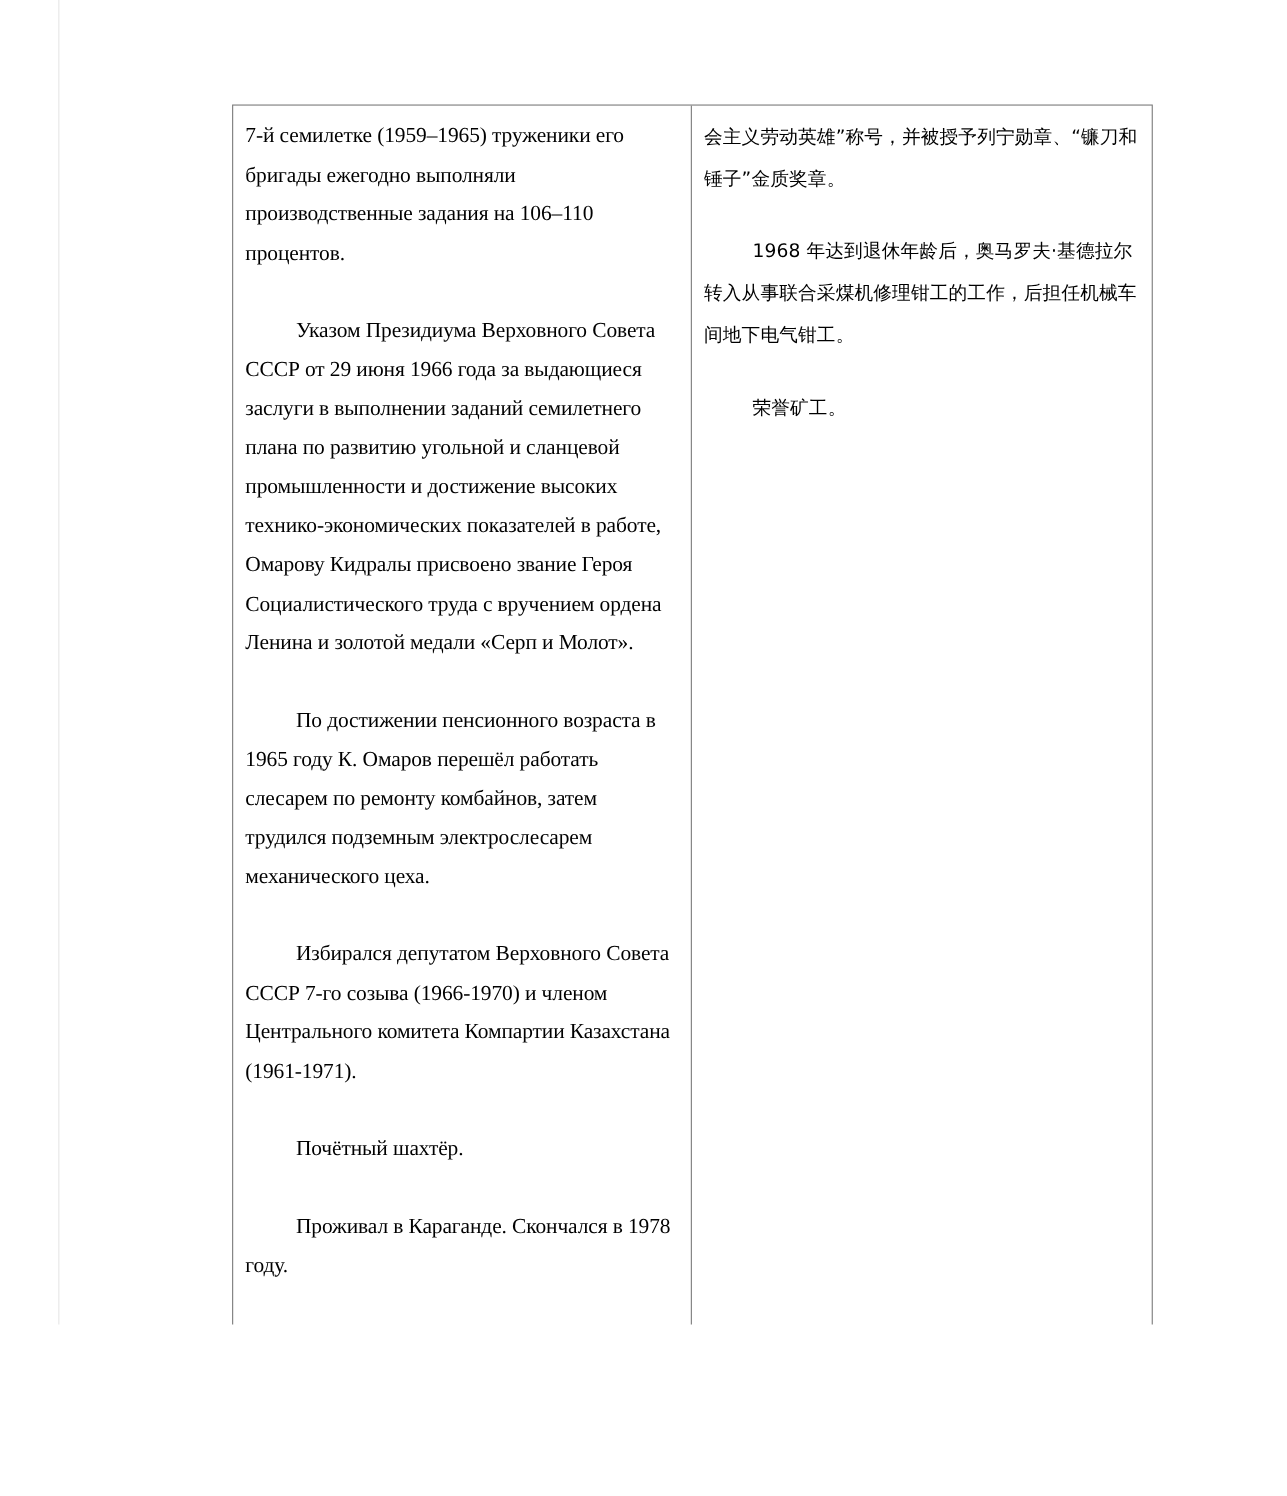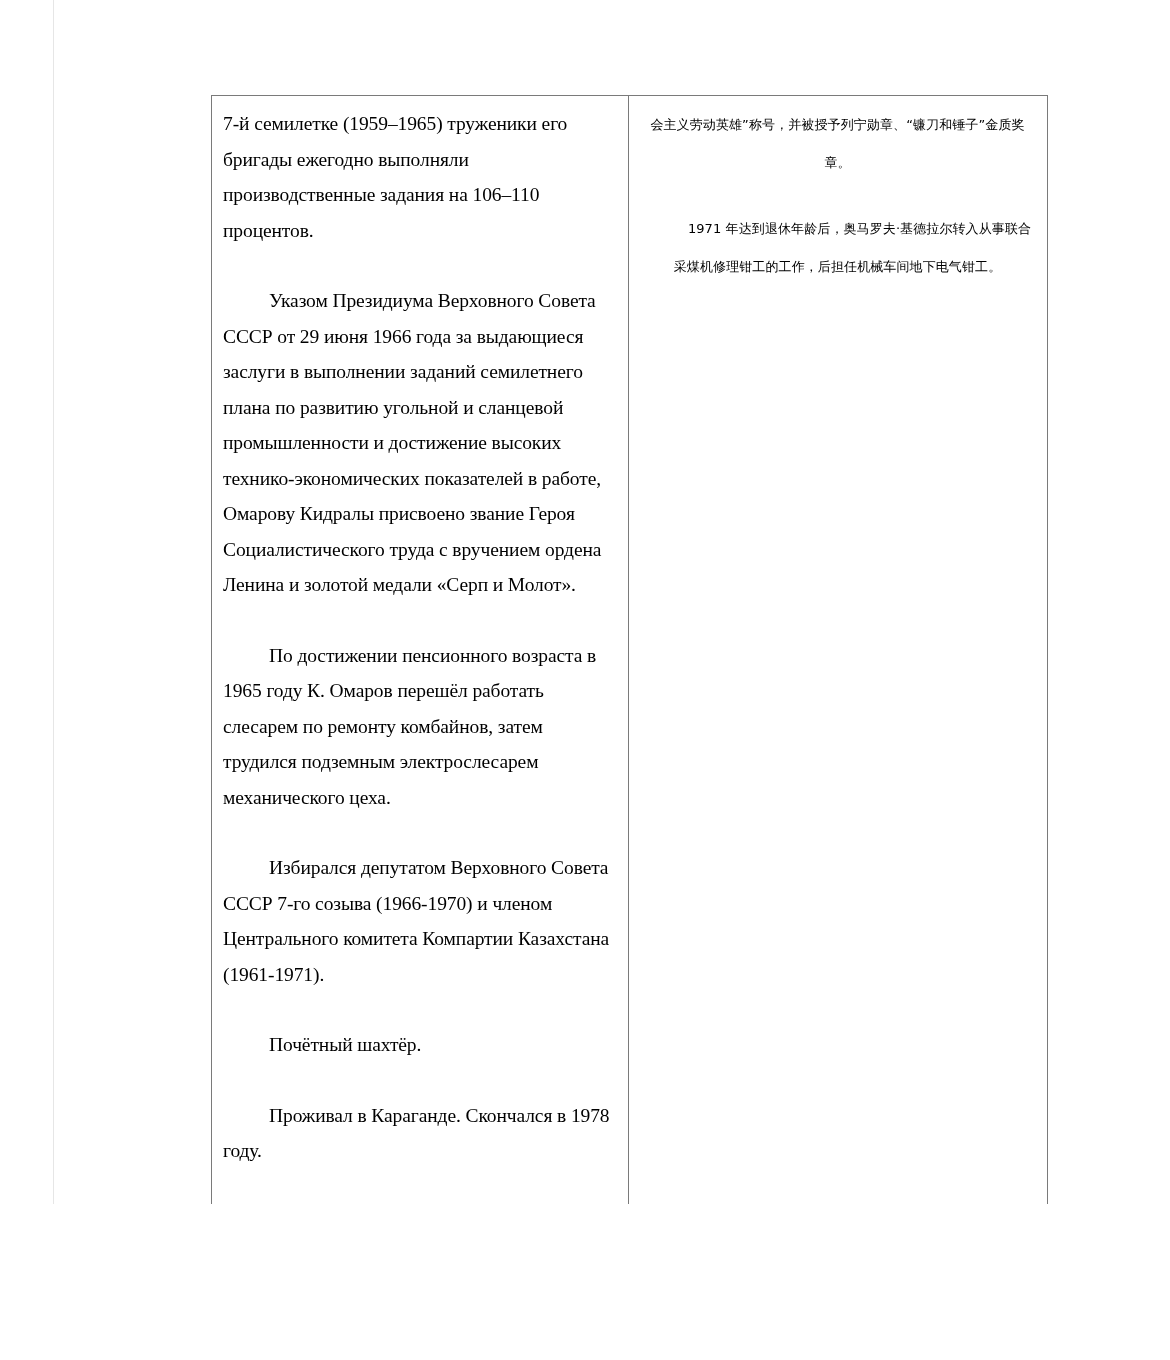--- a/index.html
+++ b/index.html
@@ -72,24 +72,24 @@
     text-align: left;
     letter-spacing: -0.1px;
   }
   .ru p.indent { text-indent: 46px; }
   .ru p.gap { margin-top: 35px; }
 
   
   .zh p {
     margin: 0;
     font-family: "DejaVu Sans", "Liberation Sans", sans-serif;
-    font-size: 13px;
+    font-size: 17px;
     line-height: 38px;
     color: #000000;
-    text-align: center;
+    text-align: left;
     letter-spacing: 0.1px;
   }
   .zh p.indent { text-indent: 44px; }
   .zh p.gap { margin-top: 28px; }
 
   
   .scrollbar-track {
     position: absolute;
     right: 0px;
     top: 0;
@@ -122,21 +122,22 @@
         <p class="indent gap">Указом Президиума Верховного Совета СССР от 29 июня 1966 года за выдающиеся заслуги в выполнении заданий семилетнего плана по развитию угольной и сланцевой промышленности и достижение высоких технико-экономических показателей в работе, Омарову Кидралы присвоено звание Героя Социалистического труда с вручением ордена Ленина и золотой медали «Серп и Молот».</p>
         <p class="indent gap">По достижении пенсионного возраста в 1965 году К. Омаров перешёл работать слесарем по ремонту комбайнов, затем трудился подземным электрослесарем механического цеха.</p>
         <p class="indent gap">Избирался депутатом Верховного Совета СССР 7-го созыва (1966-1970) и членом Центрального комитета Компартии Казахстана (1961-1971).</p>
         <p class="indent gap">Почётный шахтёр.</p>
         <p class="indent gap">Проживал в Караганде. Скончался в 1978 году.</p>
         <p class="indent gap">Награждён орденом Ленина (29.06.1966), медалями, в том числе «За трудовую доблесть» (28.05.1960), а также Большой серебряной медалью ВДНХ СССР и знаками «Шахтёрская слава» 3 степеней.</p>
       </div>
 
     <div class="col col-right zh" id="col-right">
         <p class="">会主义劳动英雄”称号，并被授予列宁勋章、“镰刀和锤子”金质奖章。</p>
-        <p class="indent gap">1971 年达到退休年龄后，奥马罗夫·基德拉尔转入从事联合采煤机修理钳工的工作，后担任机械车间地下电气钳工。</p>
+        <p class="indent gap">1968 年达到退休年龄后，奥马罗夫·基德拉尔转入从事联合采煤机修理钳工的工作，后担任机械车间地下电气钳工。</p>
+        <p class="indent gap">荣誉矿工。</p>
       </div>
 
   </div>
 
   <div class="scrollbar-track">
     <div class="scrollbar-thumb"></div>
   </div>
 
 </div>
 

